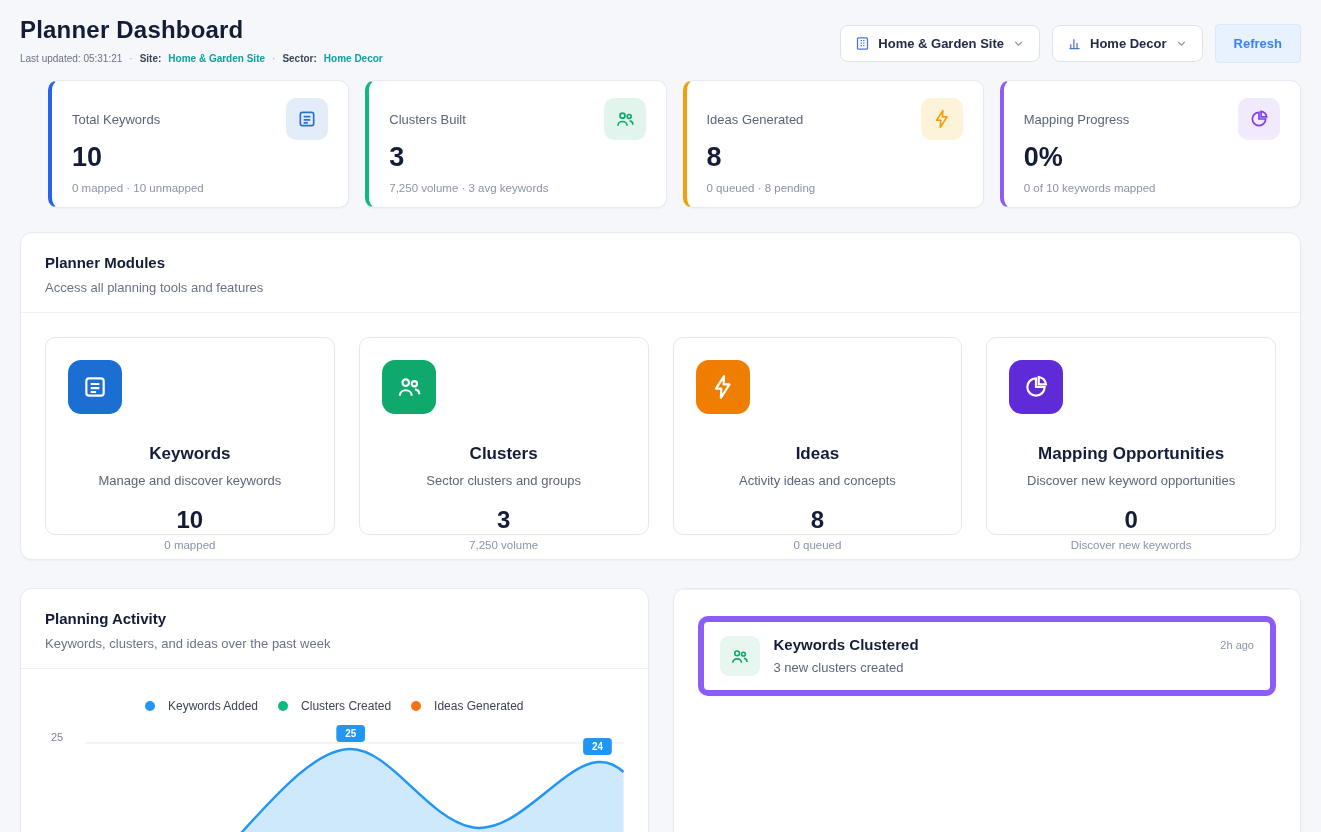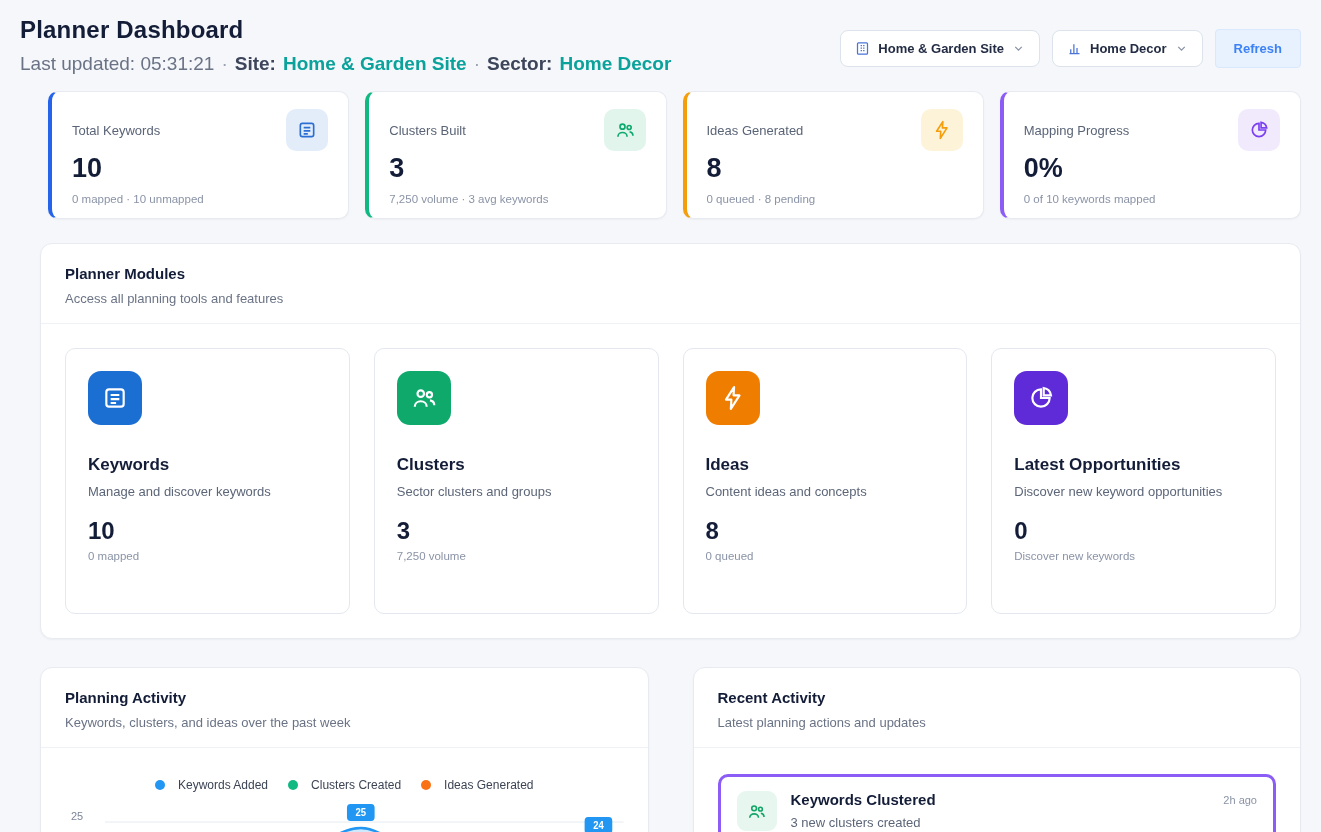--- a/index.html
+++ b/index.html
@@ -7,21 +7,21 @@
   body {
     background:#f5f7fa;
     font-family:"Liberation Sans", sans-serif;
     color:#18213a;
   }
   .page { padding:16px 20px; }
 
   
   .header { display:flex; justify-content:space-between; align-items:center; }
   .page-title { font-size:24px; font-weight:700; color:#141d38; letter-spacing:.2px; }
-  .subtitle { margin-top:9px; font-size:19px; color:#6a7385; display:flex; align-items:center; gap:7px; }
+  .subtitle { margin-top:9px; font-size:10px; color:#6a7385; display:flex; align-items:center; gap:7px; }
   .subtitle .sep { color:#9aa2b1; }
   .subtitle .lbl { color:#3c455a; font-weight:700; }
   .subtitle a { color:#0ba29b; font-weight:700; text-decoration:none; cursor:pointer; }
   .header-right { display:flex; gap:12px; align-items:center; margin-top:6px; }
   .selector {
     display:flex; align-items:center; gap:8px;
     background:#fff; border:1px solid #dde3ec; border-radius:8px;
     padding:10px 14px; font-size:13px; font-weight:700; color:#232c44;
     font-family:inherit; cursor:pointer;
   }
@@ -50,32 +50,32 @@
   .stat-icon { width:42px; height:42px; border-radius:10px; display:flex; align-items:center; justify-content:center; }
   .stat-icon svg { width:20px; height:20px; }
   .tint-blue   { background:#e3edfa; color:#2b6fd4; }
   .tint-green  { background:#e2f5ec; color:#0ea96e; }
   .tint-yellow { background:#fdf3d8; color:#f59e0b; }
   .tint-purple { background:#f1eafc; color:#7b3ff2; }
   .stat-value { font-size:27px; font-weight:700; color:#141d38; margin-top:2px; }
   .stat-detail { font-size:11.5px; color:#8a93a6; margin-top:9px; }
 
   
-  .panel { background:#fff; border:1px solid #e7ebf1; border-radius:12px; box-shadow:0 1px 2px rgba(20,30,60,.04);margin-left:20px; }
+  .panel { background:#fff; border:1px solid #e7ebf1; border-radius:12px; box-shadow:0 1px 2px rgba(20,30,60,.04); }
   .panel-head { padding:21px 24px 17px; }
   .panel-title { font-size:15px; font-weight:700; color:#141d38; }
   .panel-sub { font-size:13px; color:#6a7385; margin-top:9px; }
   .divider { border-top:1px solid #eef1f5; }
 
   
   .modules-panel { margin-top:24px; }
   .modules-grid { display:flex; gap:24px; padding:24px; }
   .module-card {
-    flex:1; border:1px solid #e4e8ee; border-radius:10px; padding:22px; height:266px;
-    cursor:pointer; background:#fff;
+    flex:1; border:1px solid #e4e8ee; border-radius:10px; padding:22px; height:198px;
+    cursor:pointer; background:#fff;text-align:center;
   }
   .module-icon { width:54px; height:54px; border-radius:13px; display:flex; align-items:center; justify-content:center; color:#fff; margin-bottom:30px; }
   .module-icon svg { width:26px; height:26px; }
   .mi-blue   { background:#1c6fd2; }
   .mi-green  { background:#0fa96c; }
   .mi-orange { background:#ef7d00; }
   .mi-purple { background:#5f2ad8; }
   .module-title { font-size:17px; font-weight:700; color:#141d38; }
   .module-desc { font-size:13px; color:#5c6678; margin-top:9px; }
   .module-value { font-size:24px; font-weight:700; color:#141d38; margin-top:18px; }
@@ -90,21 +90,21 @@
   .legend-item { display:flex; align-items:center; gap:13px; font-size:12px; color:#3c4454; }
   .legend-dot { width:10px; height:10px; border-radius:50%; }
   .ld-blue { background:#2196f3; } .ld-green { background:#10b981; } .ld-orange { background:#f97316; }
   .chart-wrap { position:relative; margin-top:4px; height:120px; }
   .y-tick { position:absolute; left:6px; top:14px; font-size:11px; color:#7c8598; }
   .chart-svg { position:absolute; left:40px; right:0; top:0; height:120px; width:calc(100% - 40px); }
 
   .activity-list { padding:26px 24px; }
   .activity-item {
     display:flex; align-items:flex-start; gap:14px;
-    border:3px solid #8b5cf6; border-radius:10px; padding:14px 16px; background:#fff;
+    border:6px solid #8b5cf6; border-radius:10px; padding:14px 16px; background:#fff;
   }
   .activity-icon { width:40px; height:40px; border-radius:9px; background:#e7f6ee; color:#12a567; display:flex; align-items:center; justify-content:center; flex:none; }
   .activity-icon svg { width:19px; height:19px; }
   .activity-main { flex:1; }
   .activity-title { font-size:15px; font-weight:700; color:#141d38; }
   .activity-desc { font-size:13px; color:#5c6678; margin-top:7px; }
   .activity-time { font-size:11px; color:#8a93a6; margin-top:3px; }
 </style>
 </head>
 <body>
@@ -253,33 +253,33 @@
         <div class="module-detail">7,250 volume</div>
       </div>
 
       <div class="module-card">
         <div class="module-icon mi-orange">
           <svg viewBox="0 0 24 24" fill="none" stroke="currentColor" stroke-width="2" stroke-linejoin="round">
               <path d="M13 2L5.5 13.5h5L10 22l8-12.5h-5.5L13 2z"></path>
             </svg>
         </div>
         <div class="module-title">Ideas</div>
-        <div class="module-desc">Content ideas and concepts</div>
+        <div class="module-desc">Activity ideas and concepts</div>
         <div class="module-value">8</div>
         <div class="module-detail">0 queued</div>
       </div>
 
       <div class="module-card">
         <div class="module-icon mi-purple">
           <svg viewBox="0 0 24 24" fill="none" stroke="currentColor" stroke-width="2">
               <path d="M12 4a8 8 0 1 0 8 8h-8z"></path>
               <path d="M14.5 2.8a8 8 0 0 1 6.7 6.7h-6.7z"></path>
             </svg>
         </div>
-        <div class="module-title">Latest Opportunities</div>
+        <div class="module-title">Mapping Opportunities</div>
         <div class="module-desc">Discover new keyword opportunities</div>
         <div class="module-value">0</div>
         <div class="module-detail">Discover new keywords</div>
       </div>
 
     </div>
   </div>
 
   <div class="bottom-row">
 
@@ -317,24 +317,20 @@
             <g>
               <rect x="555" y="21" width="32" height="17" rx="4" fill="#2196f3"></rect>
               <text x="571" y="33.5" text-anchor="middle" font-size="11" font-weight="bold" fill="#ffffff" font-family="Liberation Sans, sans-serif">24</text>
             </g>
           </svg>
         </div>
       </div>
     </div>
 
     <div class="panel">
-      <div class="panel-head">
-        <div class="panel-title">Recent Activity</div>
-        <div class="panel-sub">Latest planning actions and updates</div>
-      </div>
       <div class="divider"></div>
       <div class="activity-list">
         <div class="activity-item">
           <span class="activity-icon">
             <svg viewBox="0 0 24 24" fill="none" stroke="currentColor" stroke-width="2">
                 <circle cx="9" cy="8" r="3"></circle>
                 <path d="M3.5 20c0-3 2.6-5 5.5-5s5.5 2 5.5 5"></path>
                 <circle cx="17" cy="9" r="2.4"></circle>
                 <path d="M17.5 14.2c2.3.3 4 2.1 4 4.6"></path>
               </svg>

